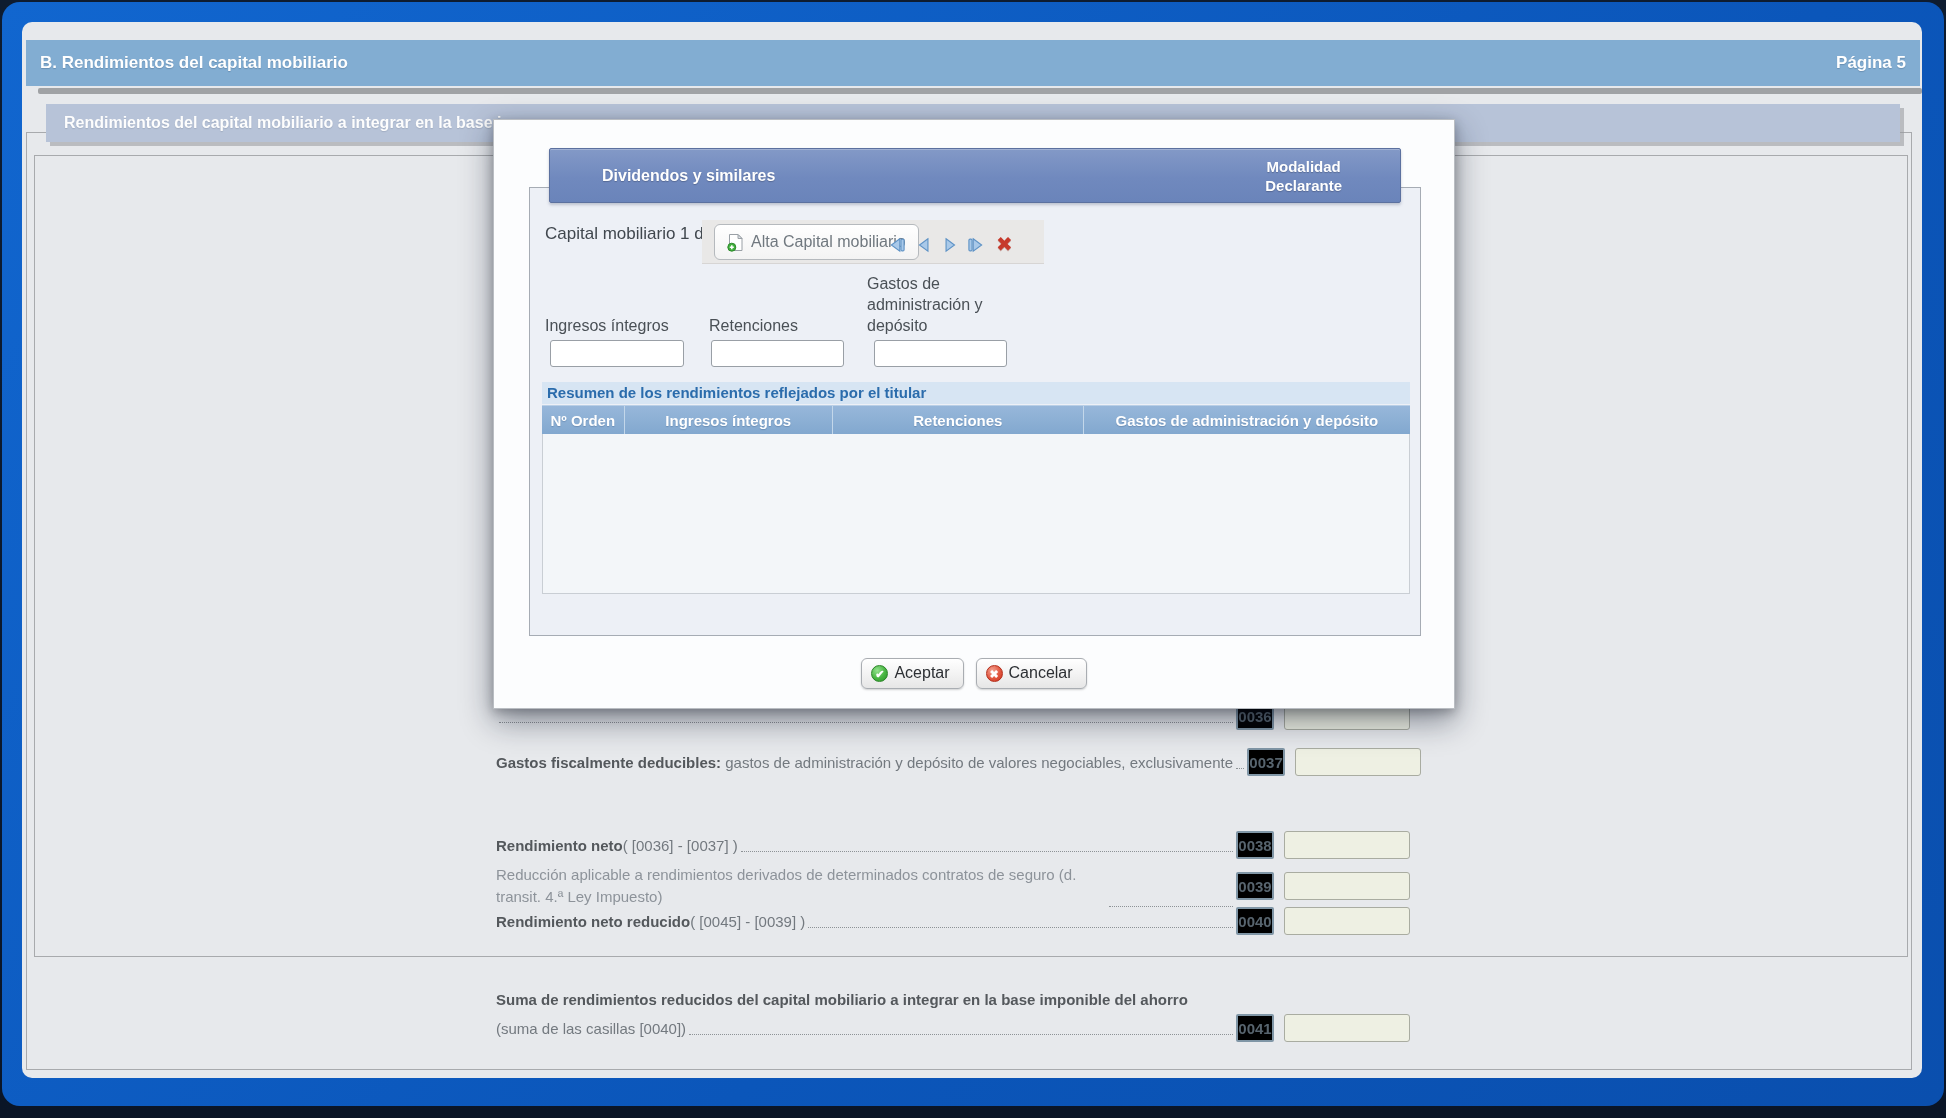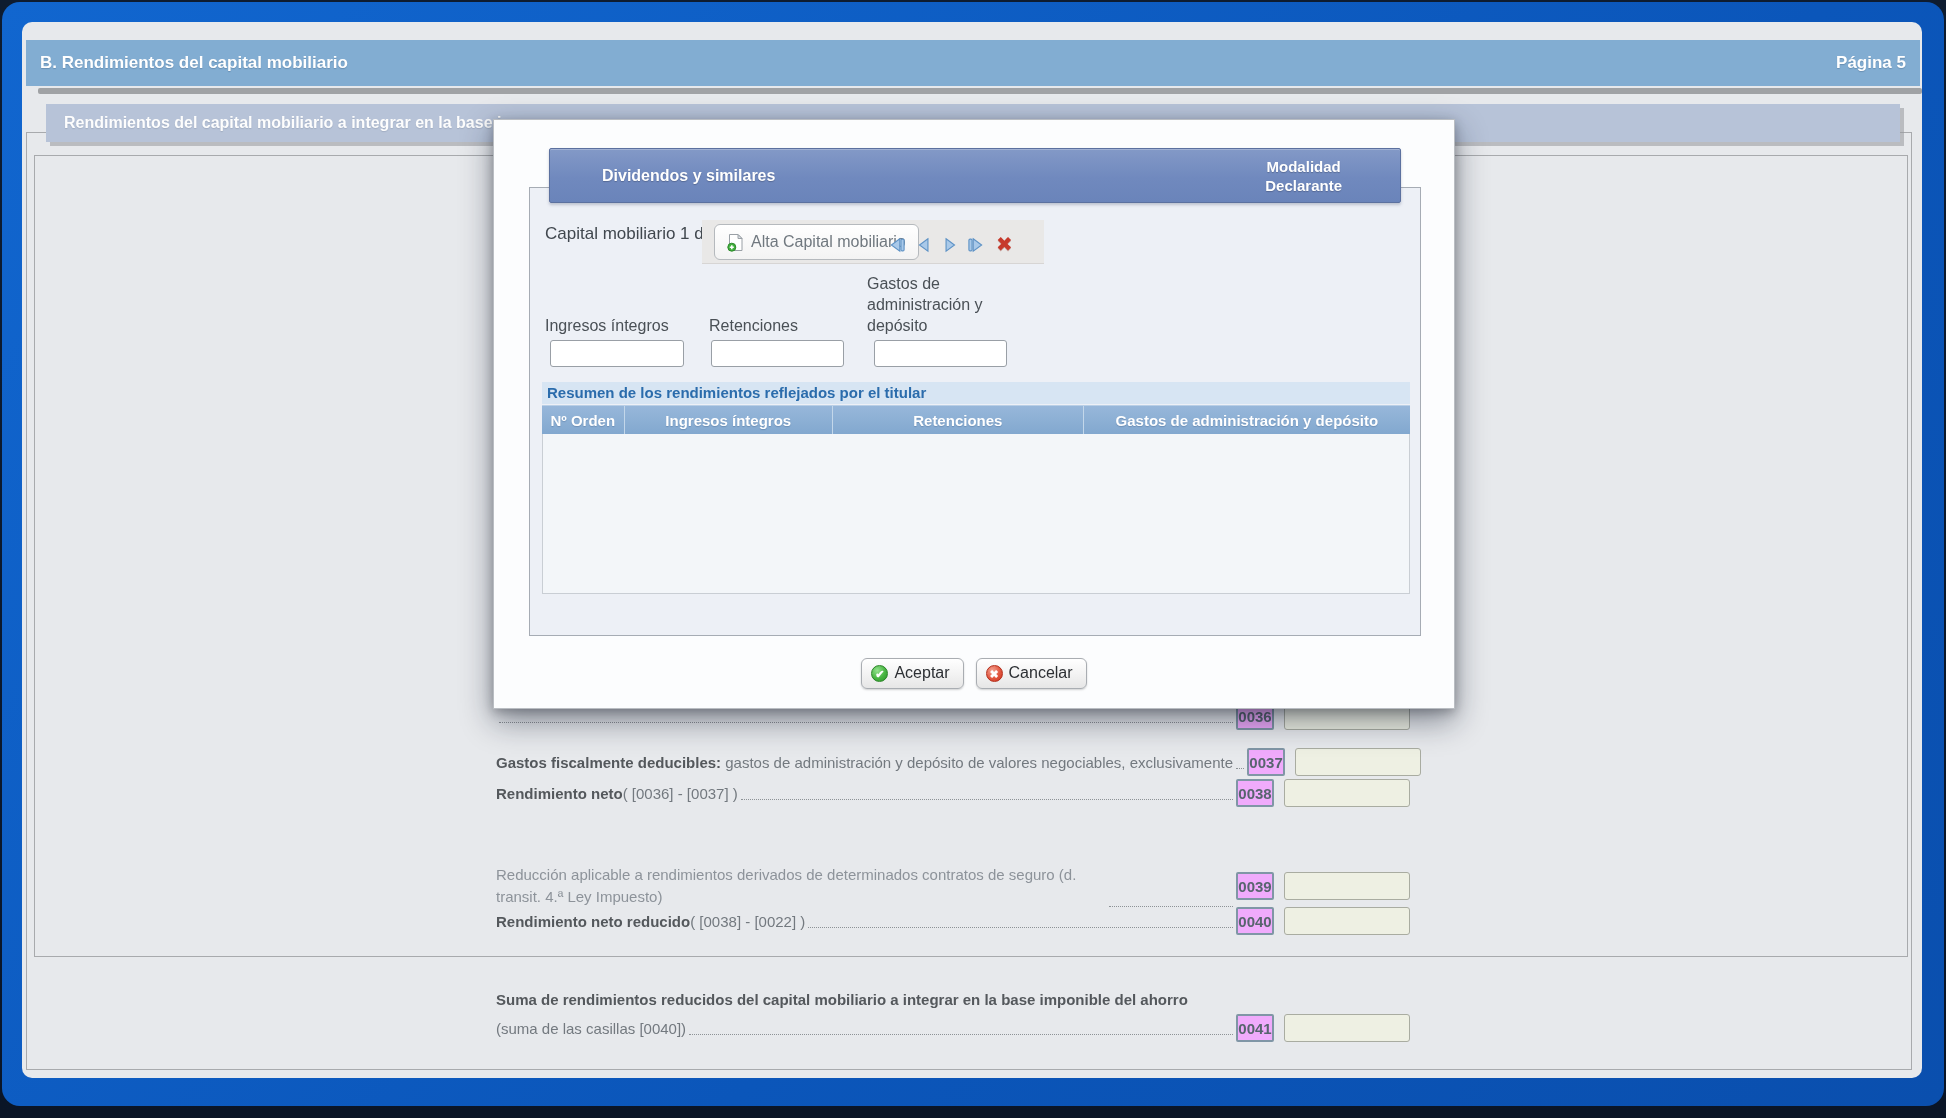--- a/index.html
+++ b/index.html
@@ -53,32 +53,32 @@
     position:absolute; left:474px; width:914px; height:28px;
     display:flex; align-items:center; font-size:15px; color:#73797f;
   }
   .row b, .tr-line1 { color:#54585c; }
   .rlabel { white-space:nowrap; }
   .leader {
     flex:1; min-width:8px; border-bottom:1px dotted #8d9296;
     align-self:flex-end; margin:0 3px 7px 3px; height:1px;
   }
   .casilla {
-    width:38px; height:28px; background:#f0abfc;
+    width:38px; height:28px; background:#000000;
     border:2px solid #8096a6; border-radius:2px;
     font-weight:bold; font-size:15px; color:#57646e;
     display:flex; align-items:center; justify-content:center; flex:0 0 auto;
   }
   .rfield {
     width:126px; height:28px; margin-left:10px; flex:0 0 auto;
     background:#eef0e3; border:1px solid #a9aca1; border-radius:3px;
   }
   .r36 { top:680px; }
   .r37 { top:726px; }
-  .r38 { top:757px; }
+  .r38 { top:809px; }
   .r39 { top:826px; height:56px;margin-top:10px; }
   .r39 .rlabel { white-space:normal; width:610px; line-height:22px; color:#8d939a; }
   .r40 { top:885px; }
   .total-row { position:absolute; left:474px; top:968px; width:914px; font-size:15px; }
   .tr-line1 { font-weight:bold; color:#54585c; line-height:20px; }
   .tr-line2 { display:flex; align-items:center; height:28px; margin-top:4px; color:#73797f; }
   
   .modal {
     position:absolute; left:493px; top:119px; width:962px; height:590px;
     background:#fcfdfe; border:1px solid #b9bdc2; z-index:40;
@@ -200,21 +200,21 @@
     </div>
 
     <div class="row r39">
       <span class="rlabel">Reducción aplicable a rendimientos derivados de determinados contratos de seguro (d. transit. 4.ª Ley Impuesto)</span>
       <span class="leader"></span>
       <span class="casilla">0039</span>
       <input class="rfield" style="">
     </div>
 
     <div class="row r40">
-      <span class="rlabel"><b>Rendimiento neto reducido</b><span>( [0038] - [0022] )</span></span>
+      <span class="rlabel"><b>Rendimiento neto reducido</b><span>( [0045] - [0039] )</span></span>
       <span class="leader"></span>
       <span class="casilla">0040</span>
       <input class="rfield" style="">
     </div>
 
     <div class="total-row">
       <div class="tr-line1">Suma de rendimientos reducidos del capital mobiliario a integrar en la base imponible del ahorro</div>
       <div class="tr-line2">
         <span class="rlabel">(suma de las casillas [0040])</span>
         <span class="leader"></span>

